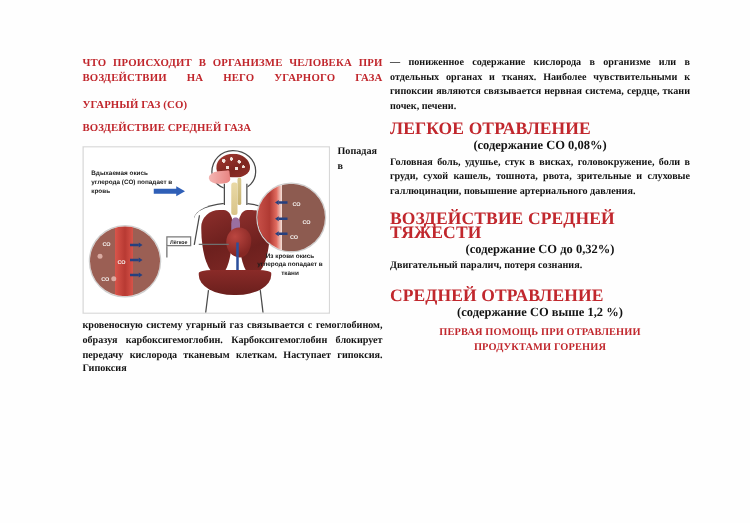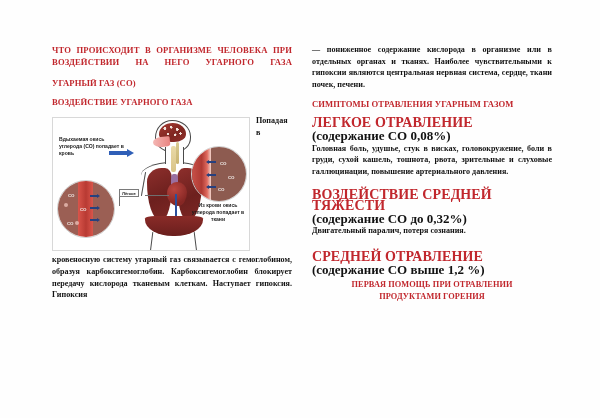--- a/index.html
+++ b/index.html
@@ -30,21 +30,21 @@
     top: 44px;
     width: 500px;
     height: 366px;
   }
 
   .col {
     position: absolute;
     top: 0;
     width: 240px;
   }
-  .col-left  { left: 0px; }
+  .col-left  { left: 14px; }
   .col-right { left: 260px; }
 
   
   .h-title {
     color: #c1272d;
     font-weight: bold;
     font-size: 8.6px;
     line-height: 12.2px;
     letter-spacing: 0.15px;
     text-align: justify;
@@ -81,23 +81,24 @@
     font-weight: bold;
     font-size: 8.1px;
     line-height: 11.6px;
     text-align: justify;
     margin: 0 0 8px 0;
   }
   .body-p.tight { margin-bottom: 6px; }
   .note-line {
     color: #121212;
     font-weight: bold;
-    font-size: 13px;
+    font-size: 10px;
     line-height: 11.4px;
     margin: 0 0 1px 0;
+    text-align: center;
   }
   .spacer-8 { height: 8px; }
   .spacer-5 { height: 5px; }
 
   
   .figure {
     float: left;
     width: 198px;
     height: 134px;
     margin: 2px 6px 3px 0;
@@ -352,21 +353,21 @@
     <div class="col col-left">
 
       <div class="h-title">
         <span>ЧТО ПРОИСХОДИТ В ОРГАНИЗМЕ ЧЕЛОВЕКА</span>
         <span>ПРИ ВОЗДЕЙСТВИИ НА НЕГО УГАРНОГО ГАЗА</span>
       </div>
 
       <div class="h-sub">УГАРНЫЙ ГАЗ (СО)</div>
 
 
-      <div class="h-sub">ВОЗДЕЙСТВИЕ УГАРНОГО ГАЗА</div>
+      <div class="h-sub">ВОЗДЕЙСТВИЕ СРЕДНЕЙ ГАЗА</div>
 
       <div class="figure">
         <div class="fig-inner">
 
           <div class="torso">
             <div class="shoulders"></div>
             <div class="head"></div>
             <div class="brain"></div>
             <div class="face-cut"></div>
             <div class="neck"></div>
@@ -413,23 +414,22 @@
           <div class="fig-label label-lung">Лёгкое</div>
           <div class="fig-label label-tissue">Из крови окись углерода попадает в ткани</div>
         </div>
       </div>
 
       <p class="body-p">Попадая в кровеносную систему угарный газ связывается с гемоглобином, образуя карбоксигемоглобин. Карбоксигемоглобин блокирует передачу кислорода тканевым клеткам. Наступает гипоксия. Гипоксия</p>
     </div>
 
     <div class="col col-right">
 
-      <p class="body-p">— пониженное содержание кислорода в организме или в отдельных органах и тканях. Наиболее чувствительными к гипоксии являются центральная нервная система, сердце, ткани почек, печени.</p>
-
-      <div class="h-sub">СИМПТОМЫ ОТРАВЛЕНИЯ УГАРНЫМ ГАЗОМ</div>
+      <p class="body-p">— пониженное содержание кислорода в организме или в отдельных органах и тканях. Наиболее чувствительными к гипоксии являются связывается нервная система, сердце, ткани почек, печени.</p>
+
 
       <div>
         <div class="h-sub-small">ЛЕГКОЕ ОТРАВЛЕНИЕ</div>
         <div class="note-line">(содержание СО 0,08%)</div>
         <p class="body-p tight">Головная боль, удушье, стук в висках, головокружение, боли в груди, сухой кашель, тошнота, рвота, зрительные и слуховые галлюцинации, повышение артериального давления.</p>
       </div>
 
       <div class="spacer-5"></div>
 
       <div>

